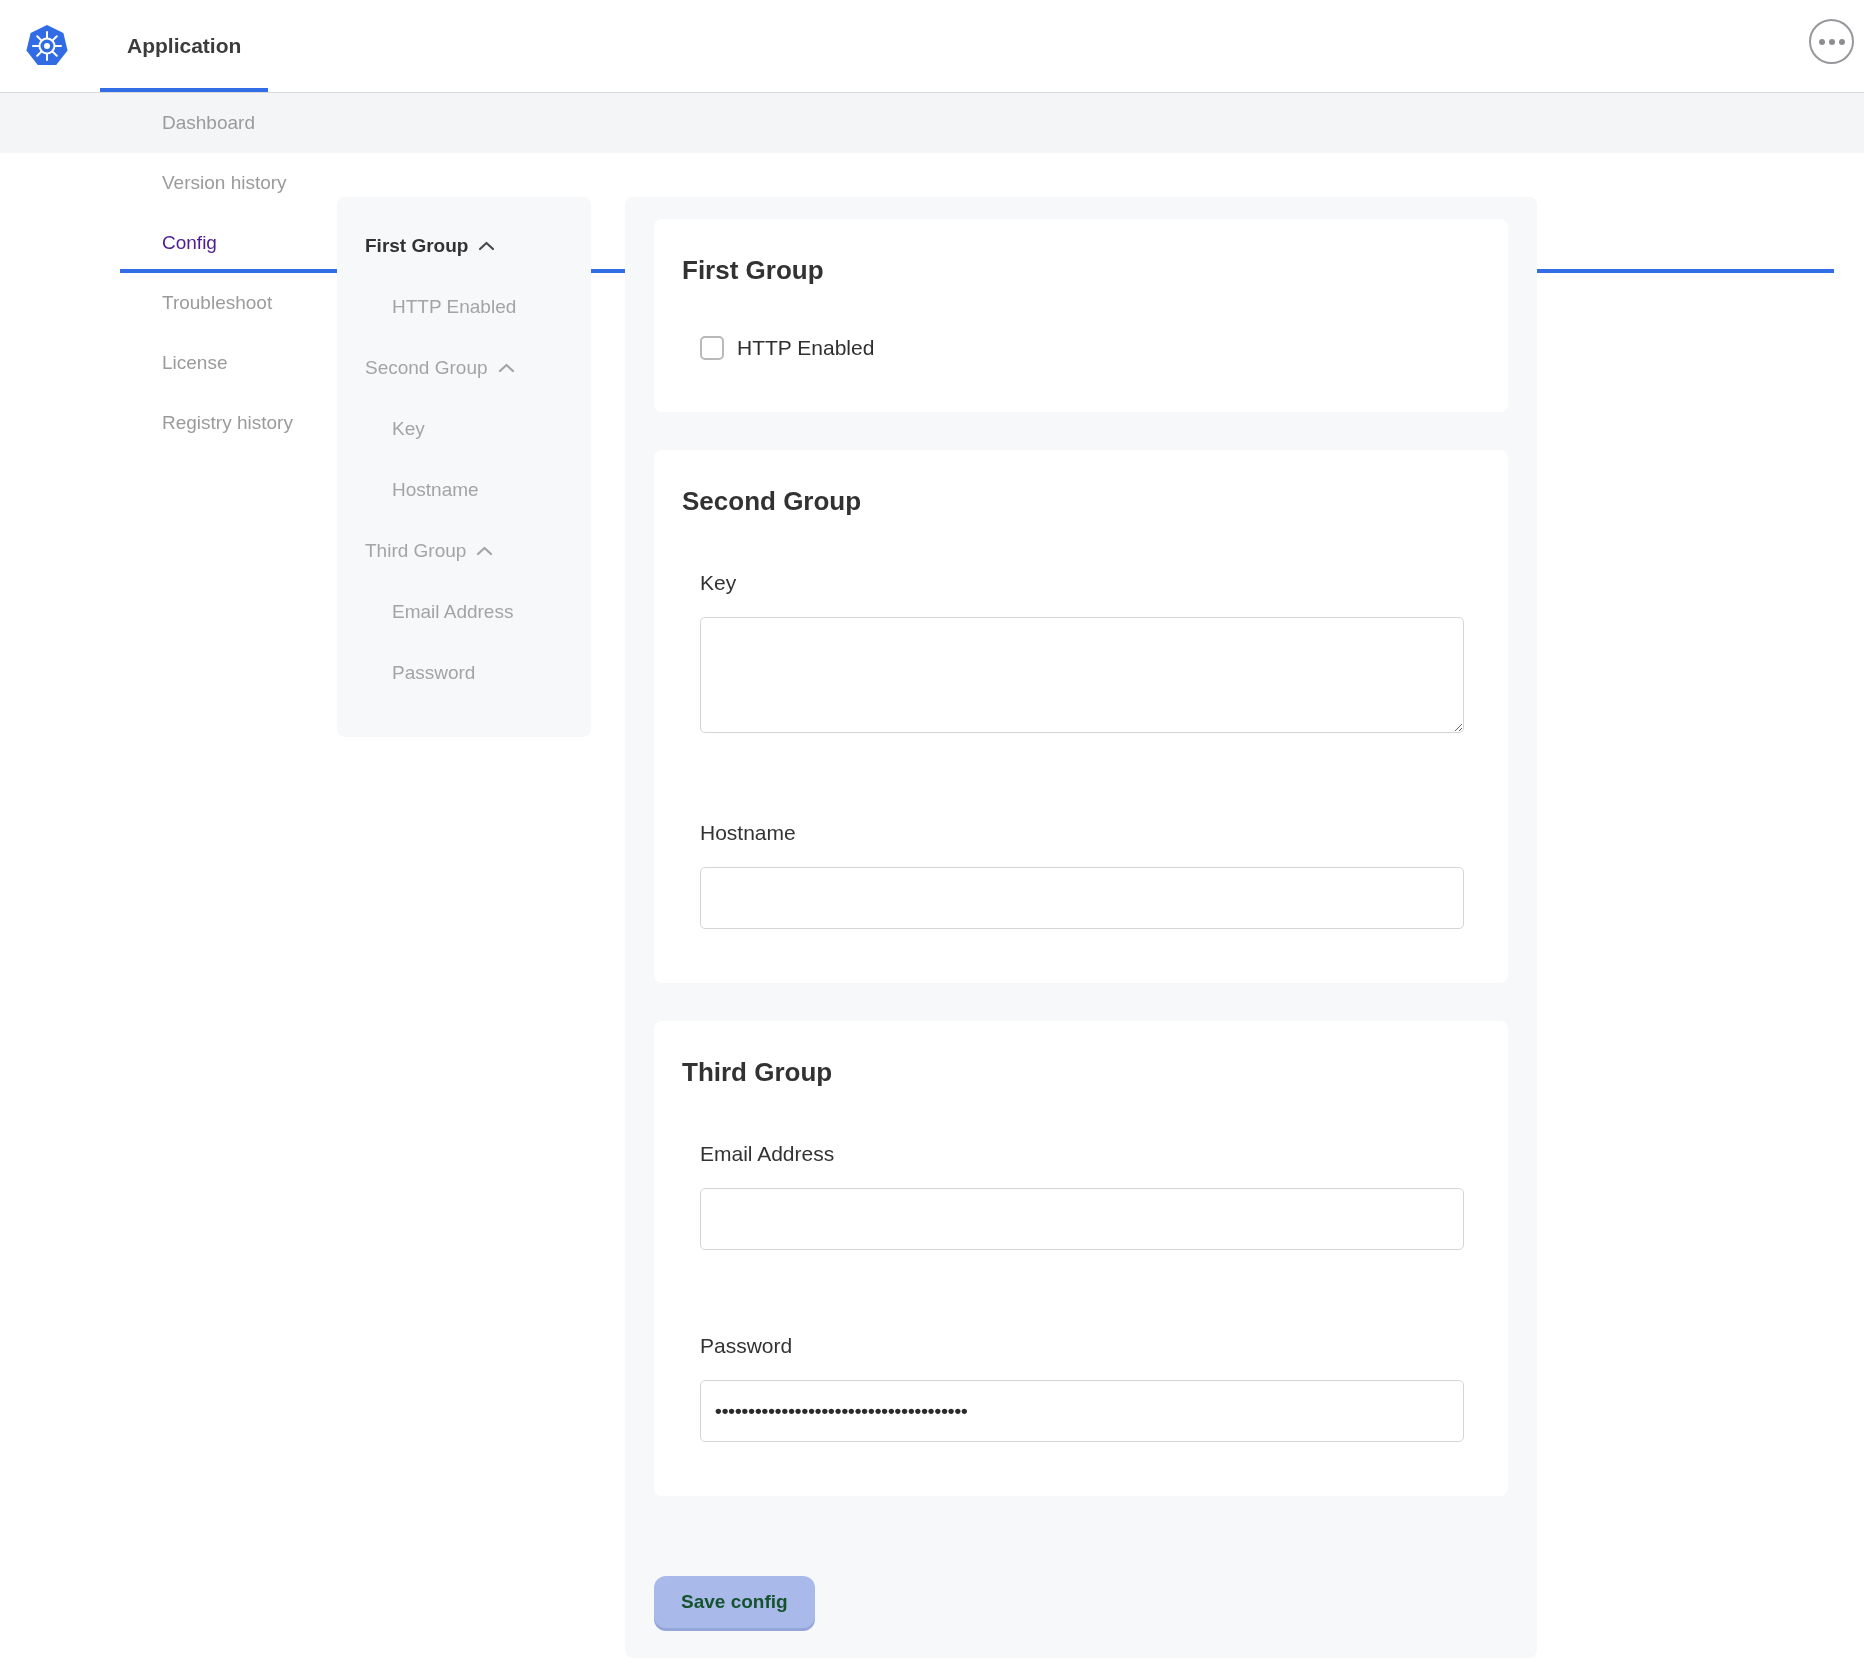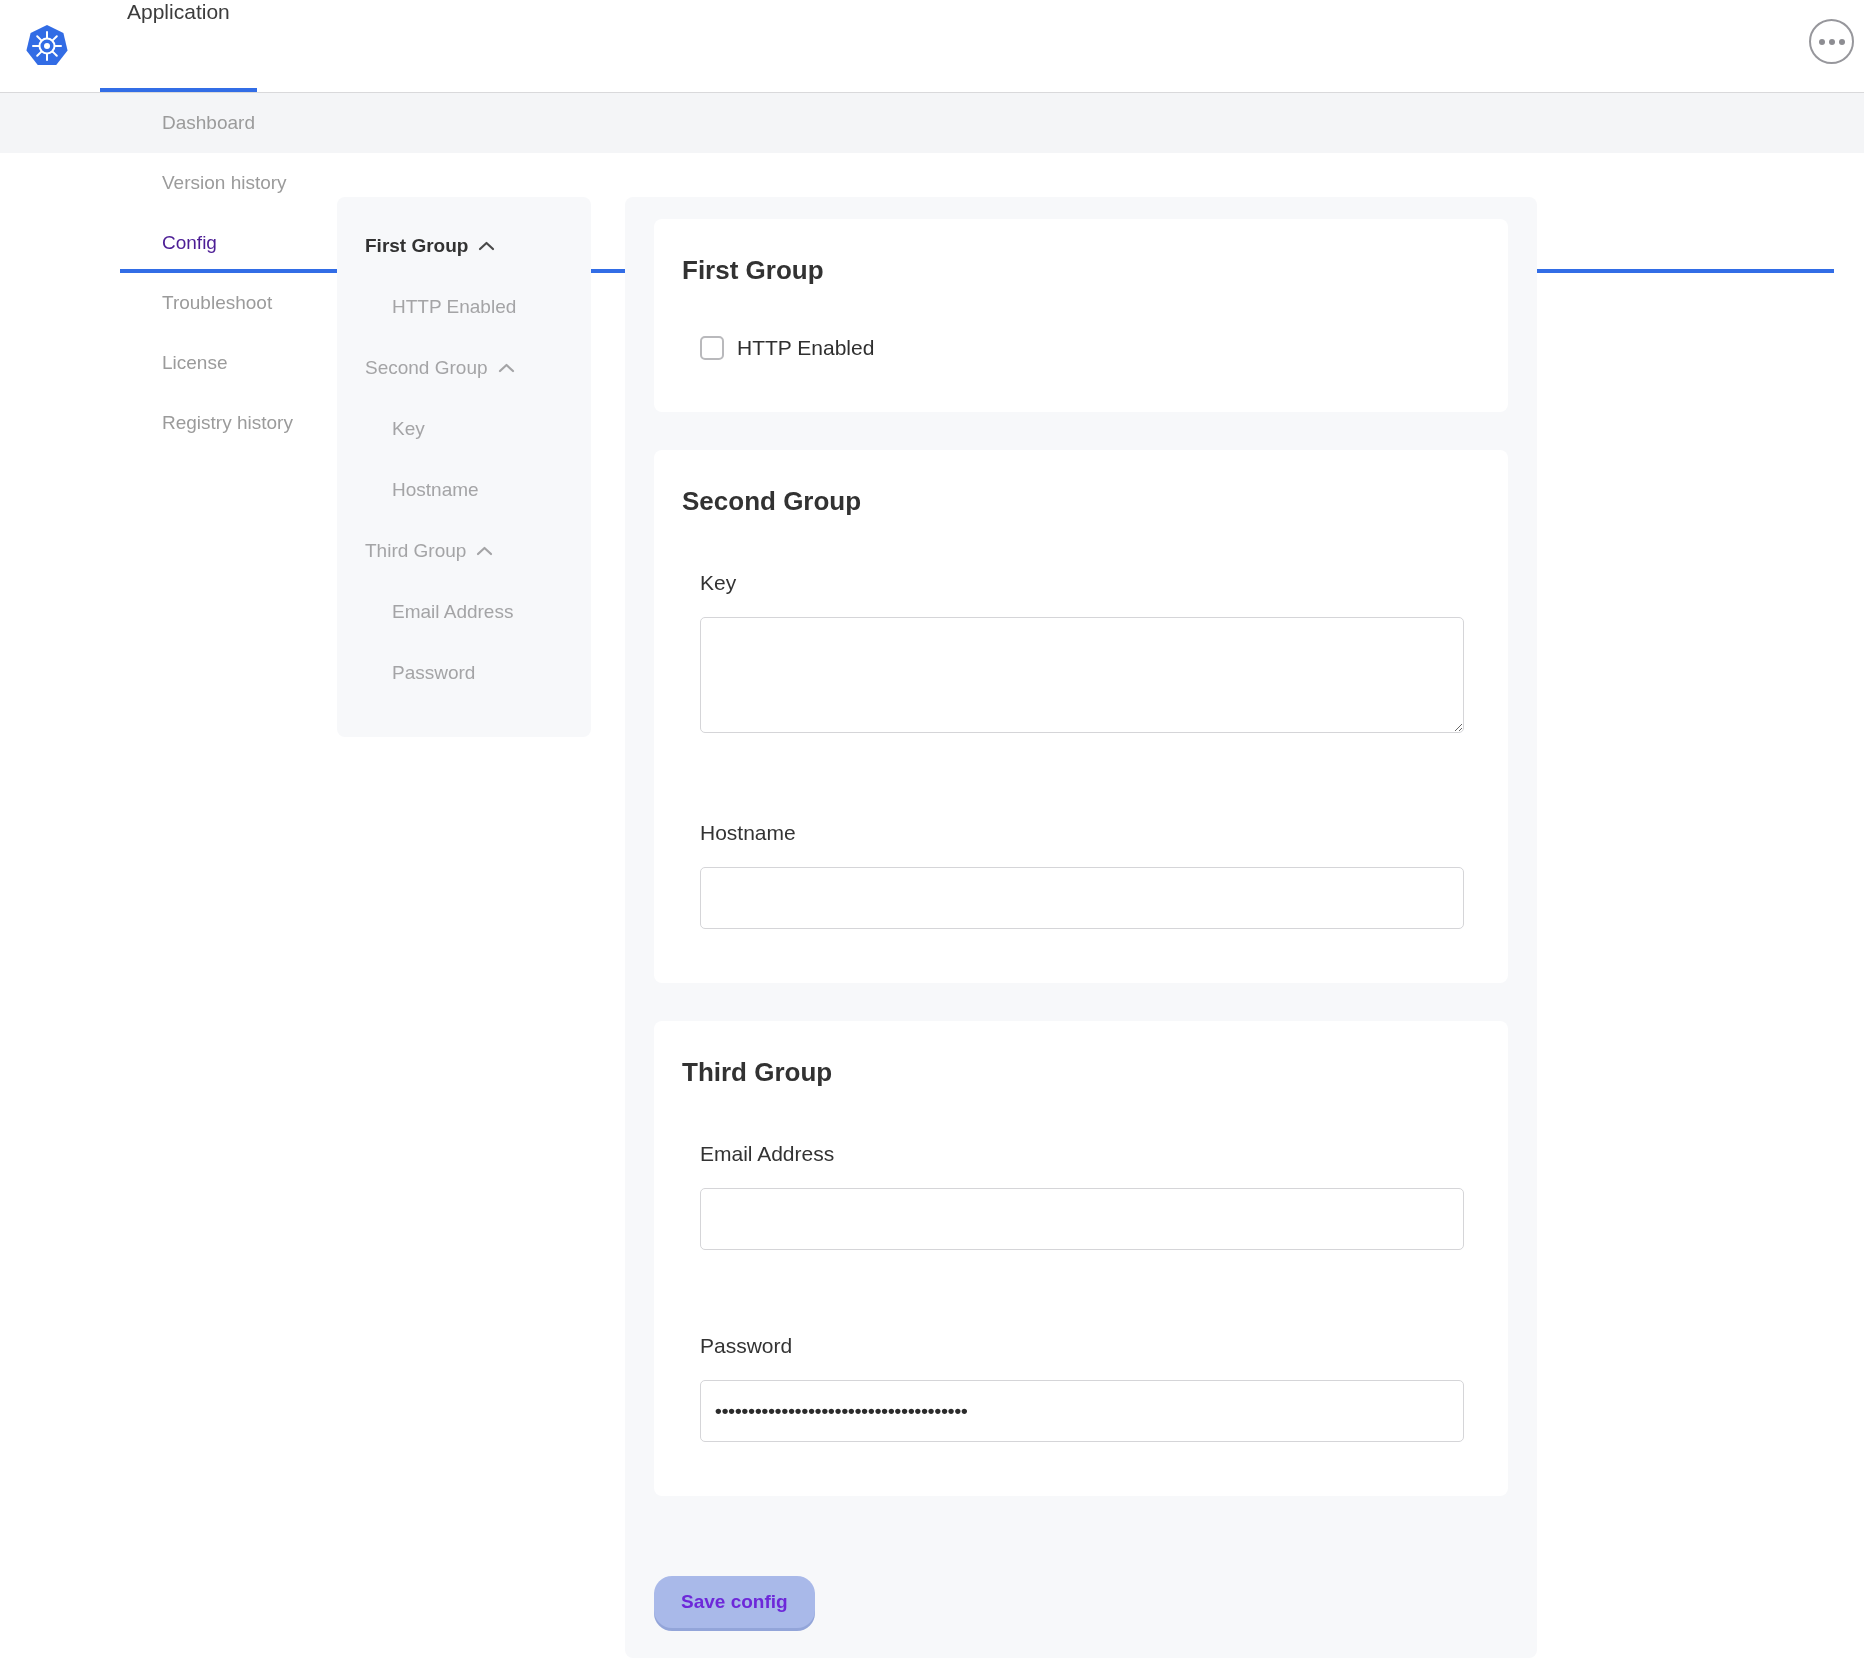--- a/index.html
+++ b/index.html
@@ -23,23 +23,23 @@
   }
   .logo {
     width: 42px; height: 42px;
     align-self: center;
     background: #326CE5;
     clip-path: polygon(50% 0%, 89% 19%, 99% 61%, 72% 95%, 28% 95%, 1% 61%, 11% 19%);
     display: flex; align-items: center; justify-content: center;
   }
   .app-tab {
     margin-left: 32px;
-    display: flex; 
+    display: flex; align-items: center;
     padding: 0 27px;
-    font-size: 21px; font-weight: 400; color: #3c3c3c;
+    font-size: 21px; font-weight: 700; color: #3c3c3c;
     box-shadow: inset 0 -4px 0 #326DE6;
     cursor: pointer;
   }
   .menu-btn {
     position: absolute;
     right: 10px; top: 19px;
     width: 45px; height: 45px;
     border: 2px solid #97979c;
     border-radius: 50%;
     background: transparent;
@@ -142,23 +142,23 @@
     border-radius: 5px;
     background: #ffffff;
     cursor: pointer;
   }
   .check-label { font-size: 21px; color: #2f2f2f; }
 
   .save-btn {
     margin-top: 42px;
     display: inline-block;
     background: #a9b9e9;
-    color: #6d28d9;
+    color: #14532d;
     border: none;
-    border-radius: 18px;
+    border-radius: 12px;
     font-family: "Liberation Sans", "DejaVu Sans", sans-serif;
     font-size: 19px;
     font-weight: 700;
     padding: 15px 27px;
     box-shadow: 0 3px 0 #93a5d9;
     cursor: pointer;
   }
 </style>
 </head>
 <body>

